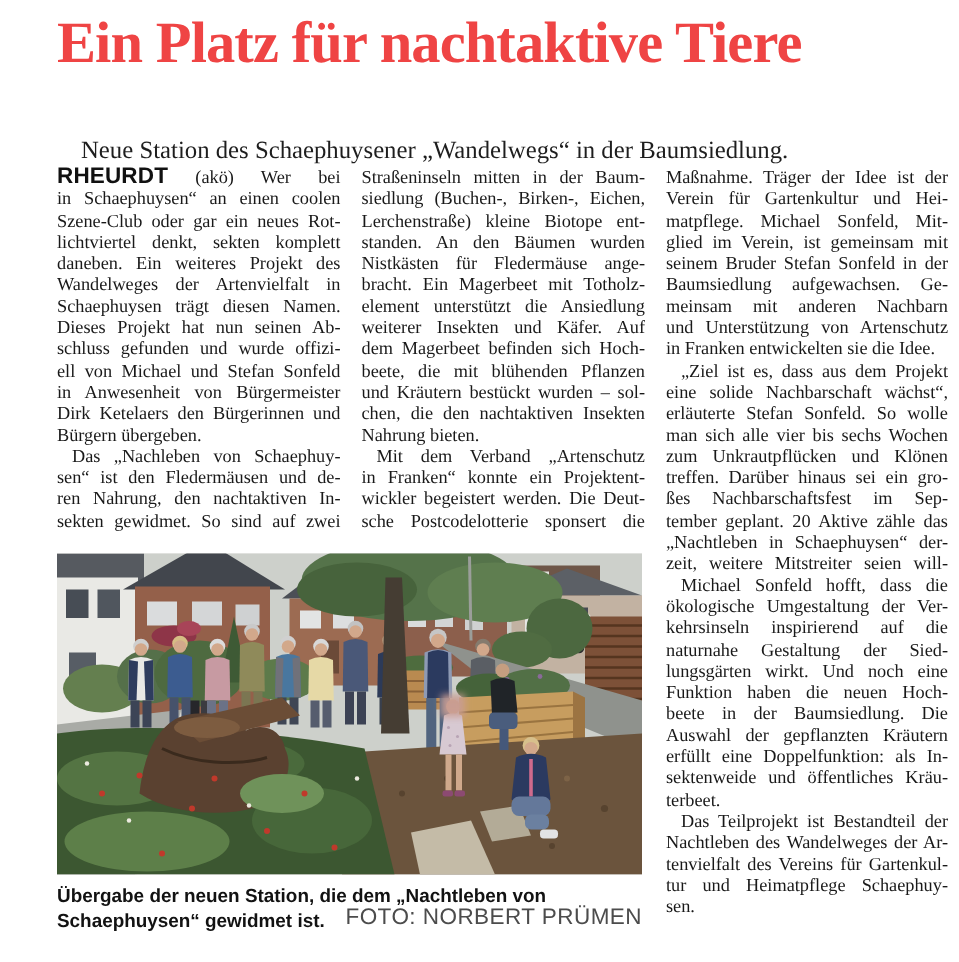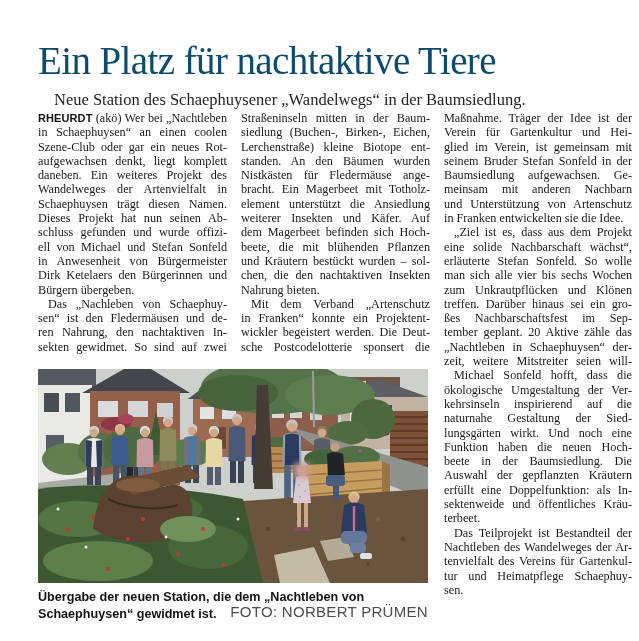--- a/index.html
+++ b/index.html
@@ -1,47 +1,47 @@
 <!DOCTYPE html>
 <html lang="de"><head>
 <meta charset="utf-8">
 <style>
   html,body{margin:0;padding:0;background:#ffffff;}
   .page{position:relative;width:639px;height:641px;background:#ffffff;overflow:hidden;
         font-family:"Liberation Serif",serif;color:#1a1a1a;}
-  .headline{position:absolute;left:38px;top:40px;margin:0;font-weight:400;
-            font-size:39px;line-height:42px;letter-spacing:-0.6px;color:#0c4a6e;white-space:nowrap;}
+  .headline{position:absolute;left:38px;top:8px;margin:0;font-weight:700;
+            font-size:39px;line-height:42px;letter-spacing:-0.6px;color:#ef4444;white-space:nowrap;}
   .subhead{position:absolute;left:38px;top:74px;margin:16px;font-weight:400;
            font-size:16.5px;line-height:20px;color:#1e1e1e;white-space:nowrap;}
   .col{position:absolute;top:111px;width:189px;font-size:12.2px;line-height:14.3px;color:#191919;}
   #col1{left:38px;} #col2{left:241px;} #col3{left:444px;width:188px;}
   .line{height:14.3px;overflow:hidden;text-align:justify;text-align-last:justify;}
   .line.end{text-align-last:left;}
   .line.indent{text-indent:10px;}
-  .lead{font-family:"Liberation Sans",sans-serif;font-weight:700;font-size:11px;letter-spacing:0.1px;color:#111;}
+  .lead{font-family:"Liberation Sans",sans-serif;font-weight:700;font-size:15px;letter-spacing:0.1px;color:#111;}
   .photo{position:absolute;left:38px;top:369px;width:390px;height:214px;display:block;background:#cdd0cb;}
   .caption{position:absolute;left:38px;top:589px;width:390px;min-height:33px;
            font-family:"Liberation Sans",sans-serif;font-weight:700;font-size:12.6px;
            line-height:16.5px;color:#121212;}
   .credit{position:absolute;right:0;bottom:2px;font-weight:400;font-size:15px;
           letter-spacing:0.3px;color:#4c4c4c;}
 </style>
 </head>
 <body>
 
 <div class="page">
 
   <h1 class="headline">Ein Platz für nachtaktive Tiere</h1>
   <h2 class="subhead">Neue Station des Schaephuysener „Wandelwegs“ in der Baumsiedlung.</h2>
 
   <div class="col" id="col1">
       <div class="line"><b class="lead">RHEURDT</b> (akö) Wer bei „Nachtleben</div>
       <div class="line">in Schaephuysen“ an einen coolen</div>
       <div class="line">Szene-Club oder gar ein neues Rot-</div>
-      <div class="line">aufgewachsen denkt, liegt komplett</div>
+      <div class="line">lichtviertel denkt, sekten komplett</div>
       <div class="line">daneben. Ein weiteres Projekt des</div>
       <div class="line">Wandelweges der Artenvielfalt in</div>
       <div class="line">Schaephuysen trägt diesen Namen.</div>
       <div class="line">Dieses Projekt hat nun seinen Ab-</div>
       <div class="line">schluss gefunden und wurde offizi-</div>
       <div class="line">ell von Michael und Stefan Sonfeld</div>
       <div class="line">in Anwesenheit von Bürgermeister</div>
       <div class="line">Dirk Ketelaers den Bürgerinnen und</div>
       <div class="line end">Bürgern übergeben.</div>
       <div class="line indent">Das „Nachleben von Schaephuy-</div>
@@ -64,20 +64,21 @@
       <div class="line">chen, die den nachtaktiven Insekten</div>
       <div class="line end">Nahrung bieten.</div>
       <div class="line indent">Mit dem Verband „Artenschutz</div>
       <div class="line">in Franken“ konnte ein Projektent-</div>
       <div class="line">wickler begeistert werden. Die Deut-</div>
       <div class="line">sche Postcodelotterie sponsert die</div>
     </div>
   <div class="col" id="col3">
       <div class="line">Maßnahme. Träger der Idee ist der</div>
       <div class="line">Verein für Gartenkultur und Hei-</div>
+      <div class="line">matpflege. Michael Sonfeld, Mit-</div>
       <div class="line">glied im Verein, ist gemeinsam mit</div>
       <div class="line">seinem Bruder Stefan Sonfeld in der</div>
       <div class="line">Baumsiedlung aufgewachsen. Ge-</div>
       <div class="line">meinsam mit anderen Nachbarn</div>
       <div class="line">und Unterstützung von Artenschutz</div>
       <div class="line end">in Franken entwickelten sie die Idee.</div>
       <div class="line indent">„Ziel ist es, dass aus dem Projekt</div>
       <div class="line">eine solide Nachbarschaft wächst“,</div>
       <div class="line">erläuterte Stefan Sonfeld. So wolle</div>
       <div class="line">man sich alle vier bis sechs Wochen</div>

